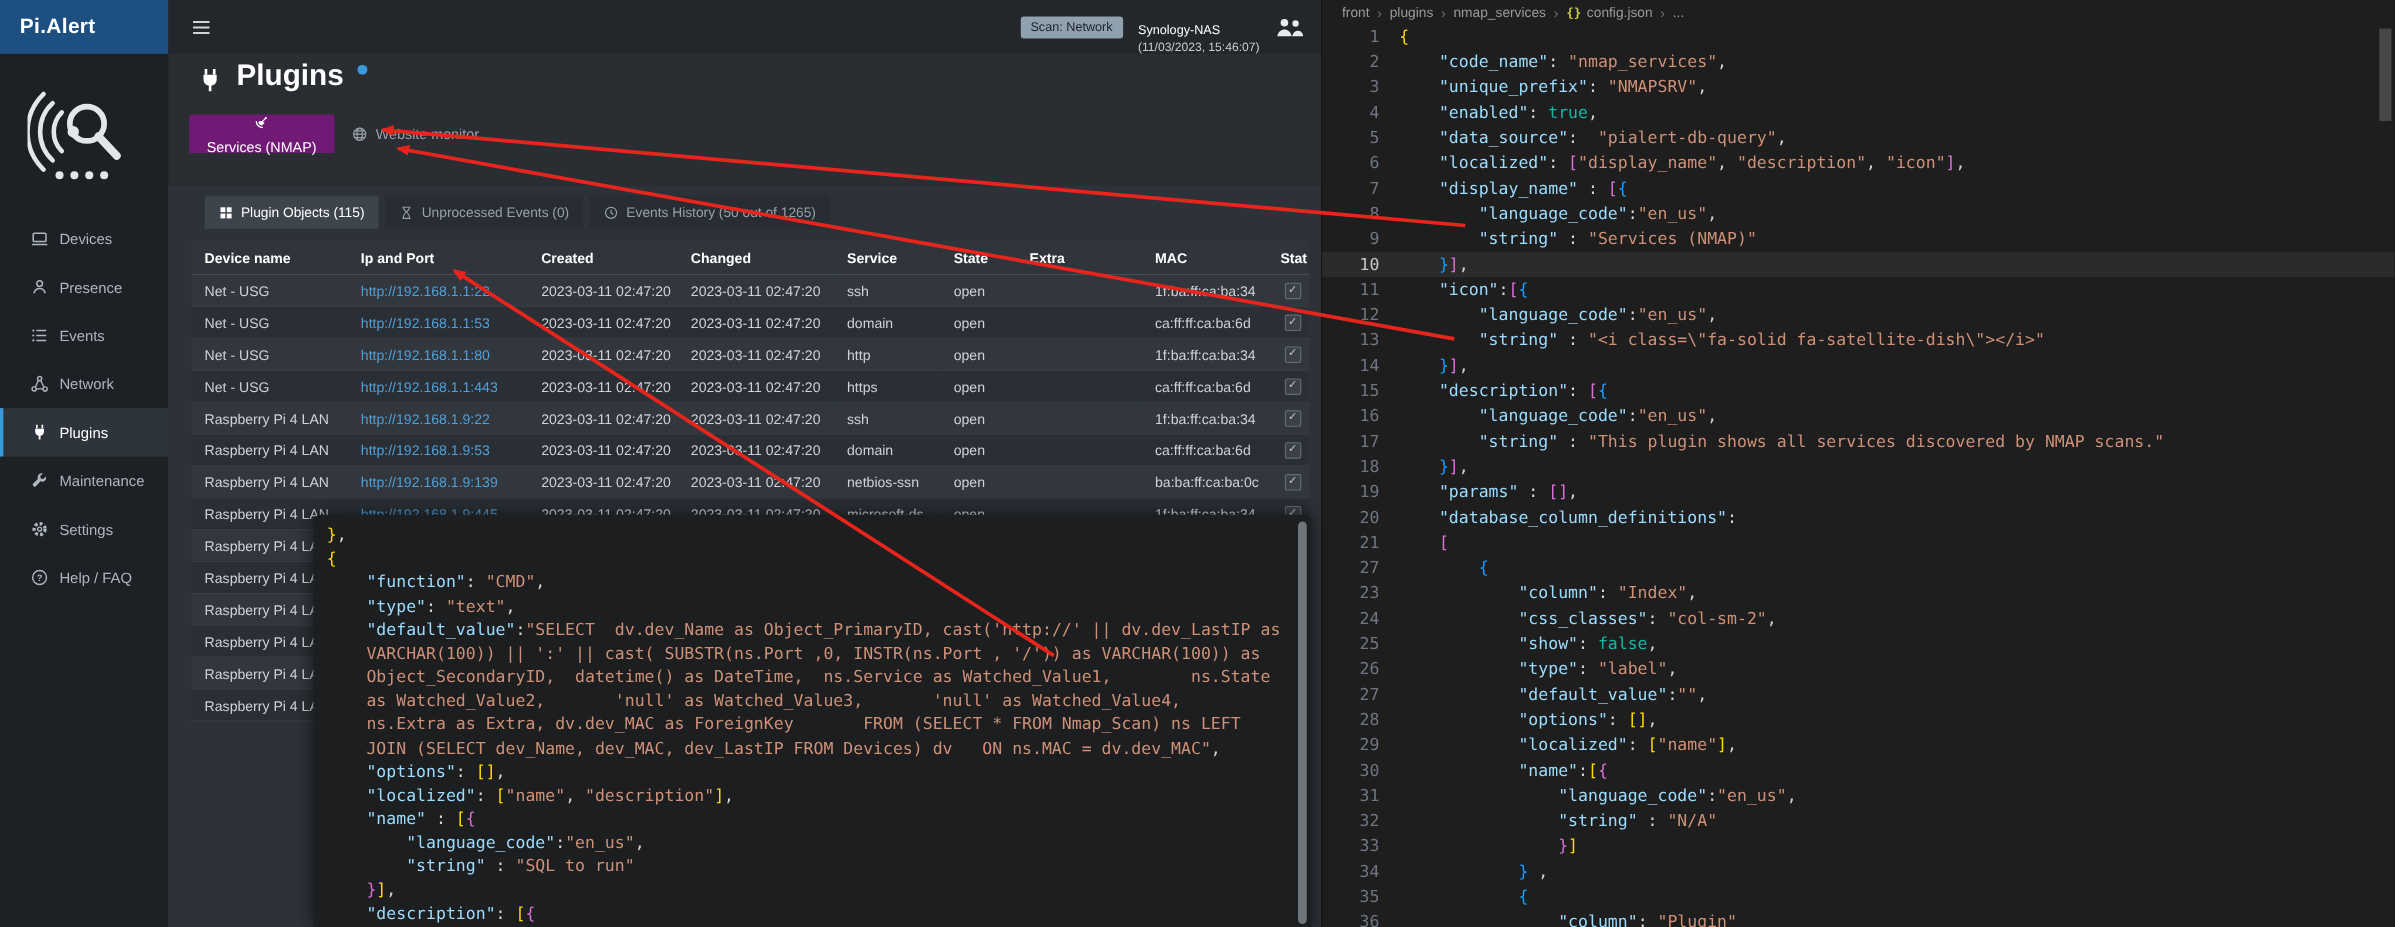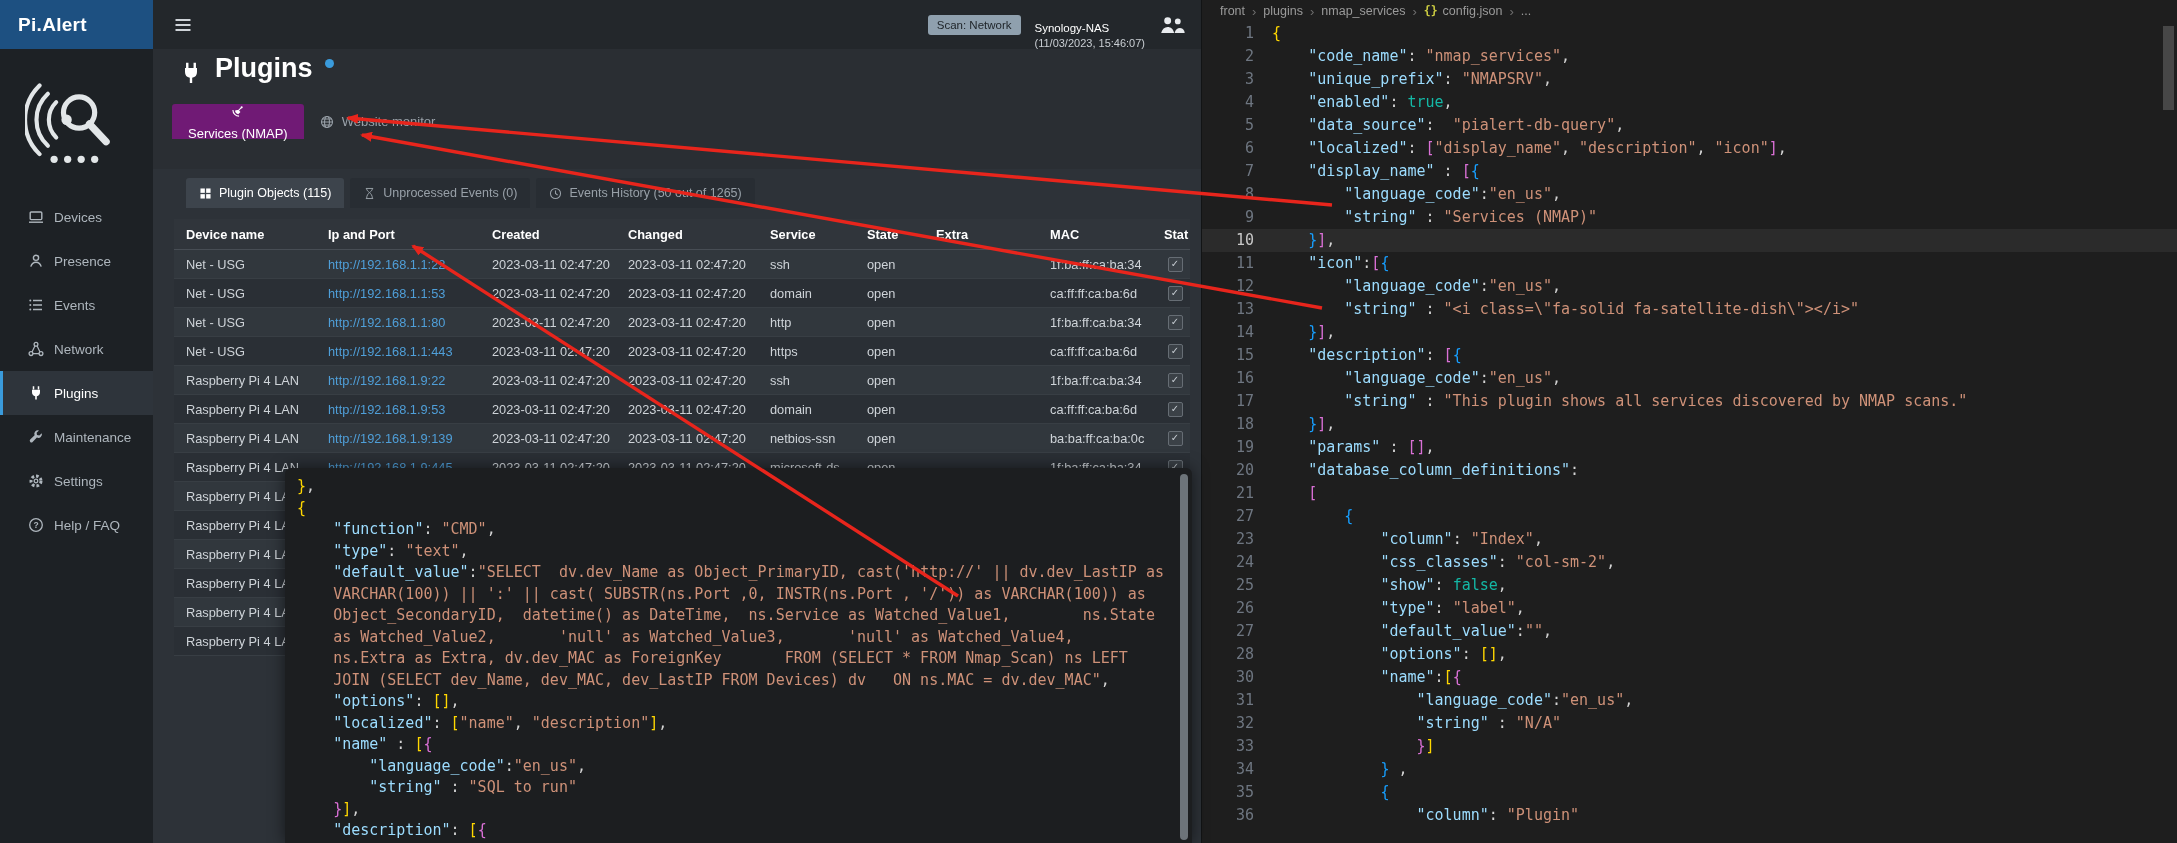--- a/index.html
+++ b/index.html
@@ -587,20 +587,21 @@
         <div class="code-line"><span class="num">19</span><span><span class="tk-w">    </span><span class="tk-k">"params"</span><span class="tk-p"> : </span><span class="tk-u">[]</span><span class="tk-p">,</span></span></div>
         <div class="code-line"><span class="num">20</span><span><span class="tk-w">    </span><span class="tk-k">"database_column_definitions"</span><span class="tk-p">:</span></span></div>
         <div class="code-line"><span class="num">21</span><span><span class="tk-w">    </span><span class="tk-u">[</span></span></div>
         <div class="code-line"><span class="num">27</span><span><span class="tk-w">        </span><span class="tk-l">{</span></span></div>
         <div class="code-line"><span class="num">23</span><span><span class="tk-w">            </span><span class="tk-k">"column"</span><span class="tk-p">: </span><span class="tk-s">"Index"</span><span class="tk-p">,</span></span></div>
         <div class="code-line"><span class="num">24</span><span><span class="tk-w">            </span><span class="tk-k">"css_classes"</span><span class="tk-p">: </span><span class="tk-s">"col-sm-2"</span><span class="tk-p">,</span></span></div>
         <div class="code-line"><span class="num">25</span><span><span class="tk-w">            </span><span class="tk-k">"show"</span><span class="tk-p">: </span><span class="tk-b">false</span><span class="tk-p">,</span></span></div>
         <div class="code-line"><span class="num">26</span><span><span class="tk-w">            </span><span class="tk-k">"type"</span><span class="tk-p">: </span><span class="tk-s">"label"</span><span class="tk-p">,</span></span></div>
         <div class="code-line"><span class="num">27</span><span><span class="tk-w">            </span><span class="tk-k">"default_value"</span><span class="tk-p">:</span><span class="tk-s">""</span><span class="tk-p">,</span></span></div>
         <div class="code-line"><span class="num">28</span><span><span class="tk-w">            </span><span class="tk-k">"options"</span><span class="tk-p">: </span><span class="tk-g">[]</span><span class="tk-p">,</span></span></div>
+        <div class="code-line"><span class="num">29</span><span><span class="tk-w">            </span><span class="tk-k">"localized"</span><span class="tk-p">: </span><span class="tk-g">[</span><span class="tk-s">"name"</span><span class="tk-g">]</span><span class="tk-p">,</span></span></div>
         <div class="code-line"><span class="num">30</span><span><span class="tk-w">            </span><span class="tk-k">"name"</span><span class="tk-p">:</span><span class="tk-g">[</span><span class="tk-u">{</span></span></div>
         <div class="code-line"><span class="num">31</span><span><span class="tk-w">                </span><span class="tk-k">"language_code"</span><span class="tk-p">:</span><span class="tk-s">"en_us"</span><span class="tk-p">,</span></span></div>
         <div class="code-line"><span class="num">32</span><span><span class="tk-w">                </span><span class="tk-k">"string"</span><span class="tk-p"> : </span><span class="tk-s">"N/A"</span></span></div>
         <div class="code-line"><span class="num">33</span><span><span class="tk-w">                </span><span class="tk-u">}</span><span class="tk-g">]</span></span></div>
         <div class="code-line"><span class="num">34</span><span><span class="tk-w">            </span><span class="tk-l">}</span><span class="tk-p"> ,</span></span></div>
         <div class="code-line"><span class="num">35</span><span><span class="tk-w">            </span><span class="tk-l">{</span></span></div>
         <div class="code-line"><span class="num">36</span><span><span class="tk-w">                </span><span class="tk-k">"column"</span><span class="tk-p">: </span><span class="tk-s">"Plugin"</span></span></div>
       </div>
     <div class="ed-scroll"></div>
   </div>

